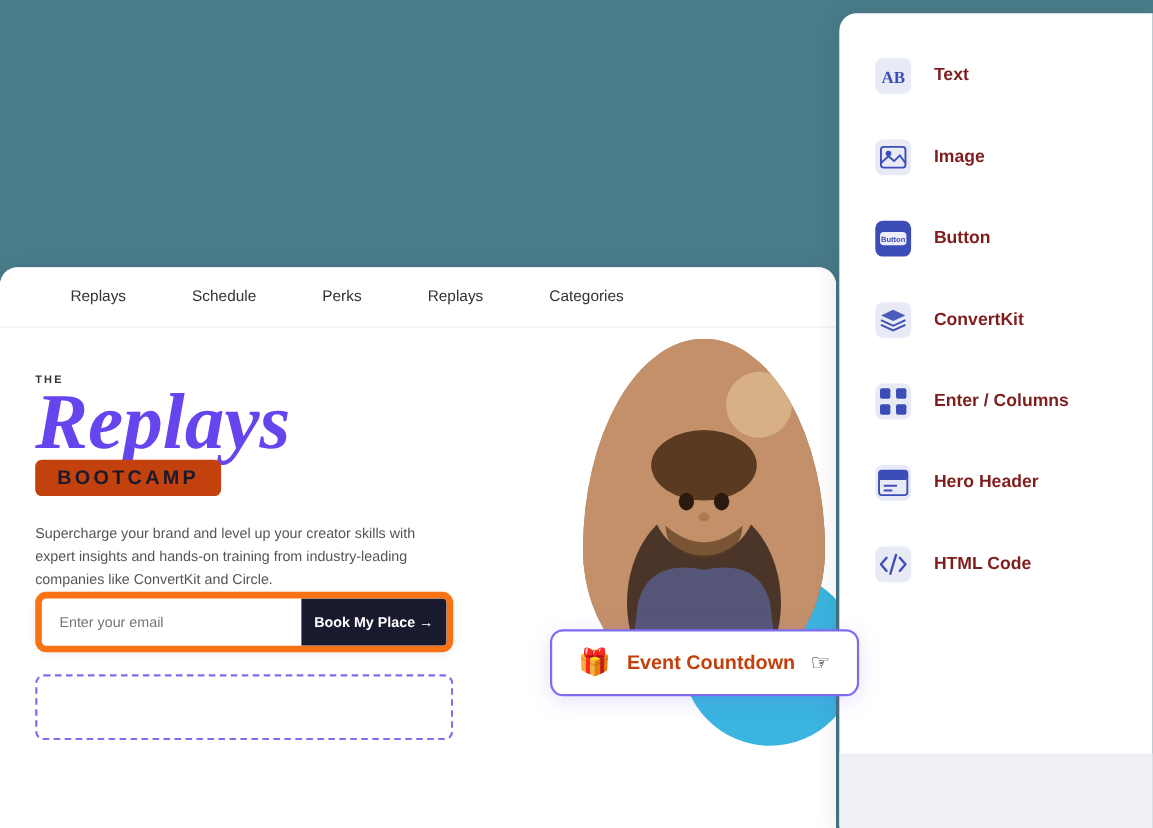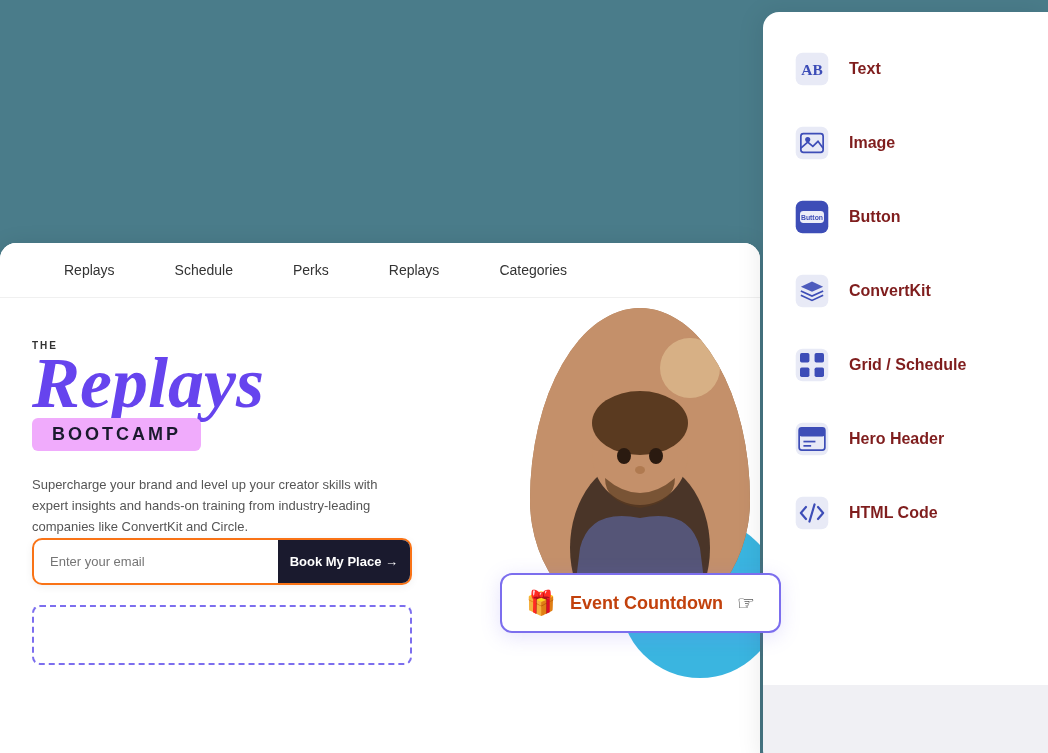--- a/index.html
+++ b/index.html
@@ -98,21 +98,21 @@
     .creator-bootcamp-logo .creator-word {
       font-size: 68px;
       font-weight: 900;
       color: #6644ee;
       font-style: italic;
       line-height: 0.9;
       font-family: 'Georgia', serif;
       display: block;
     }
     .creator-bootcamp-logo .bootcamp-badge {
-      background: #f0abfc;
+      background: #c2410c;
       color: #1a1a2e;
       font-size: 18px;
       font-weight: 800;
       letter-spacing: 3px;
       padding: 6px 20px;
       border-radius: 6px;
       display: inline-block;
       margin-top: 4px;
     }
 
@@ -120,21 +120,21 @@
       font-size: 13px;
       color: #555;
       line-height: 1.6;
       max-width: 380px;
     }
 
     .email-form {
       display: flex;
       gap: 0;
       background: #fff;
-      border: 2px solid #f97316;
+      border: 6px solid #f97316;
       border-radius: 10px;
       overflow: hidden;
       max-width: 380px;
       box-shadow: 0 2px 8px rgba(0,0,0,0.06);
     }
     .email-input {
       flex: 1;
       border: none;
       outline: none;
       padding: 14px 16px;
@@ -419,21 +419,21 @@
   <div class="component-item">
     <div class="component-icon-box">
       <svg viewBox="0 0 42 42" fill="none" xmlns="http://www.w3.org/2000/svg">
         <rect x="2" y="2" width="38" height="38" rx="8" fill="#e8eaf6"></rect>
         <rect x="7" y="7" width="11" height="11" rx="2" fill="#3d4db7"></rect>
         <rect x="24" y="7" width="11" height="11" rx="2" fill="#3d4db7"></rect>
         <rect x="7" y="24" width="11" height="11" rx="2" fill="#3d4db7"></rect>
         <rect x="24" y="24" width="11" height="11" rx="2" fill="#3d4db7"></rect>
       </svg>
     </div>
-    <span class="component-name">Grid / Schedule</span>
+    <span class="component-name">Enter / Columns</span>
   </div>
 
   <div class="component-item">
     <div class="component-icon-box">
       <svg viewBox="0 0 42 42" fill="none" xmlns="http://www.w3.org/2000/svg">
         <rect x="2" y="2" width="38" height="38" rx="8" fill="#e8eaf6"></rect>
         <rect x="6" y="8" width="30" height="26" rx="3" stroke="#3d4db7" stroke-width="2" fill="none"></rect>
         <rect x="6" y="8" width="30" height="10" rx="3" fill="#3d4db7"></rect>
         <line x1="11" y1="24" x2="25" y2="24" stroke="#3d4db7" stroke-width="2"></line>
         <line x1="11" y1="29" x2="20" y2="29" stroke="#3d4db7" stroke-width="2"></line>

